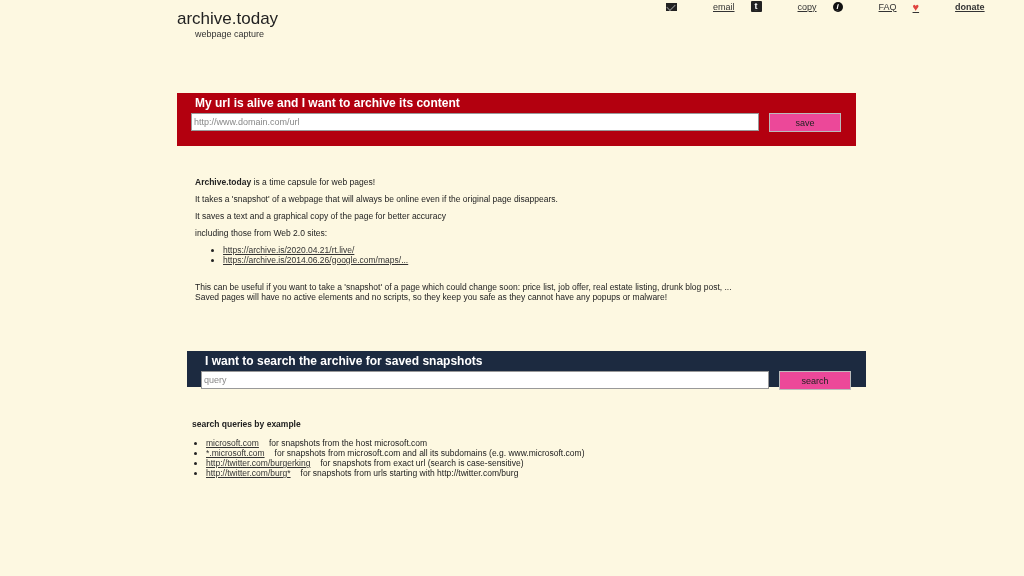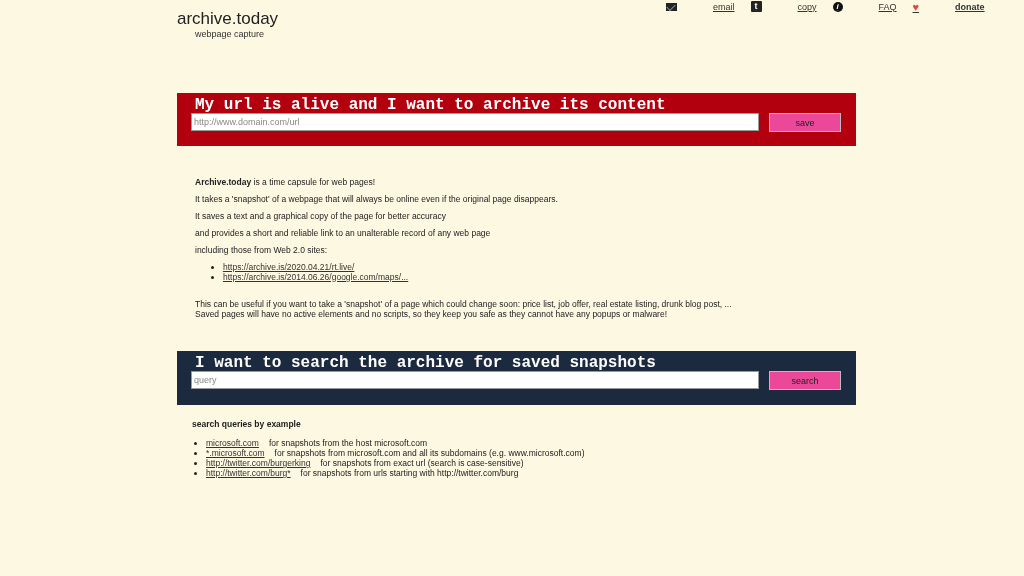--- a/index.html
+++ b/index.html
@@ -19,22 +19,22 @@
   .topnav a.donate { font-weight:bold; margin-right:0; }
   .ico { display:inline-block; margin-right:3px; }
   .ico-mail { width:11px; height:8px; background:#222; position:relative; }
   .ico-mail:after { content:""; position:absolute; left:1px; top:1px; width:7px; height:4px; border-left:1px solid #ddd; border-bottom:1px solid #ddd; transform:skewX(0) rotate(-45deg); transform-origin:center; opacity:0.6;}
   .ico-blog { width:11px; height:11px; background:#222; color:#fff; font-weight:bold; font-size:9px; line-height:11px; text-align:center; border-radius:1px; }
   .ico-info { width:10px; height:10px; background:#111; color:#fff; border-radius:50%; font-size:8px; font-style:italic; font-weight:bold; line-height:10px; text-align:center; }
   .ico-heart { color:#e0443e; font-size:11px; line-height:10px; }
 
   .panel { position:absolute; left:177px; width:679px; }
   .panel-red { top:93px; height:53px; background:#b3000f; }
-  .panel-navy { top:351px; height:54px; background:#1c2a40; }
-  .panel-title { position:absolute; left:18px; top:3px; font-size:16px; font-weight:bold; color:#fff;font-family:Liberation Mono, monospace; }
+  .panel-navy { top:351px; height:36px; background:#1c2a40;margin-left:10px; }
+  .panel-title { position:absolute; left:18px; top:3px; font-size:12px; font-weight:bold; color:#fff; }
   .panel input {
     position:absolute; left:14px; top:20px; width:562px; height:16px;
     border:1px solid #999; padding:0 2px; font-size:9px; font-family:"Liberation Sans", sans-serif;
     background:#fff; color:#333; box-sizing:content-box;
   }
   .panel input::placeholder { color:#888; }
   .panel button {
     position:absolute; left:592px; top:20px; width:72px; height:19px;
     background:#ec4899; border:1px solid #bbb; font-size:9px; color:#222;
     font-family:"Liberation Sans", sans-serif; padding:0;
@@ -86,21 +86,20 @@
 <form class="panel panel-red">
   <div class="panel-title">My url is alive and I want to archive its content</div>
   <input type="text" placeholder="http://www.domain.com/url" style="">
   <button type="submit">save</button>
 </form>
 
 <div class="about">
   <p><b>Archive.today</b><span> is a time capsule for web pages!</span></p>
   <p>It takes a 'snapshot' of a webpage that will always be online even if the original page disappears.</p>
   <p>It saves a text and a graphical copy of the page for better accuracy</p>
-  <p>and provides a short and reliable link to an unalterable record of any web page</p>
   <p>including those from Web 2.0 sites:</p>
   <ul>
     <li><a href="#">https://archive.is/2020.04.21/rt.live/</a></li>
     <li><a href="#">https://archive.is/2014.06.26/google.com/maps/...</a></li>
   </ul>
   <div class="useful">
     <div>This can be useful if you want to take a 'snapshot' of a page which could change soon: price list, job offer, real estate listing, drunk blog post, ...</div>
     <div>Saved pages will have no active elements and no scripts, so they keep you safe as they cannot have any popups or malware!</div>
   </div>
 </div>

